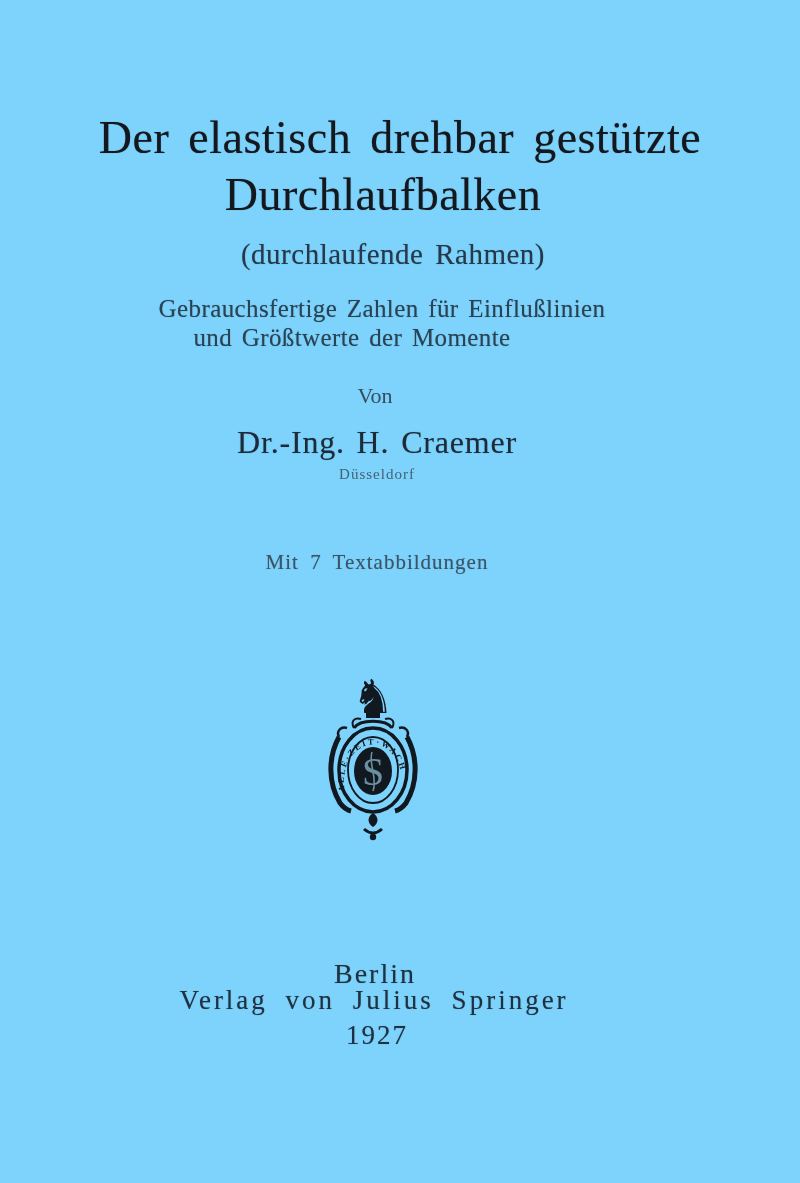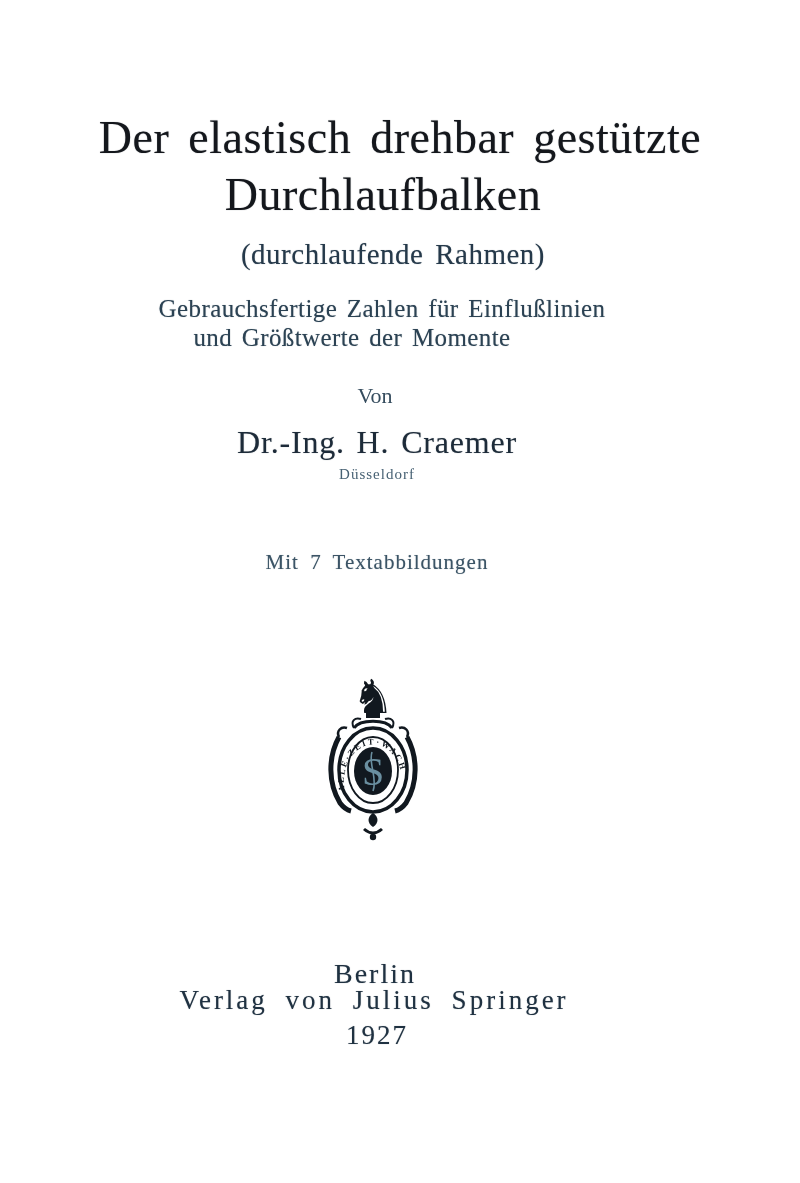--- a/index.html
+++ b/index.html
@@ -5,21 +5,21 @@
   html, body { margin: 0; padding: 0; }
   body {
     font-family: "Liberation Serif", "DejaVu Serif", serif;
     background: #4e6b7a;
   }
   .page {
     position: relative;
     width: 800px;
     height: 1183px;
     margin: 0 auto;
-    background: #ffffff;
+    background: #7dd3fc;
     overflow: hidden;
     text-decoration: underline;
   }
   .line {
     position: absolute;
     left: 0;
     width: 100%;
     text-align: center;
     white-space: nowrap;
   }

